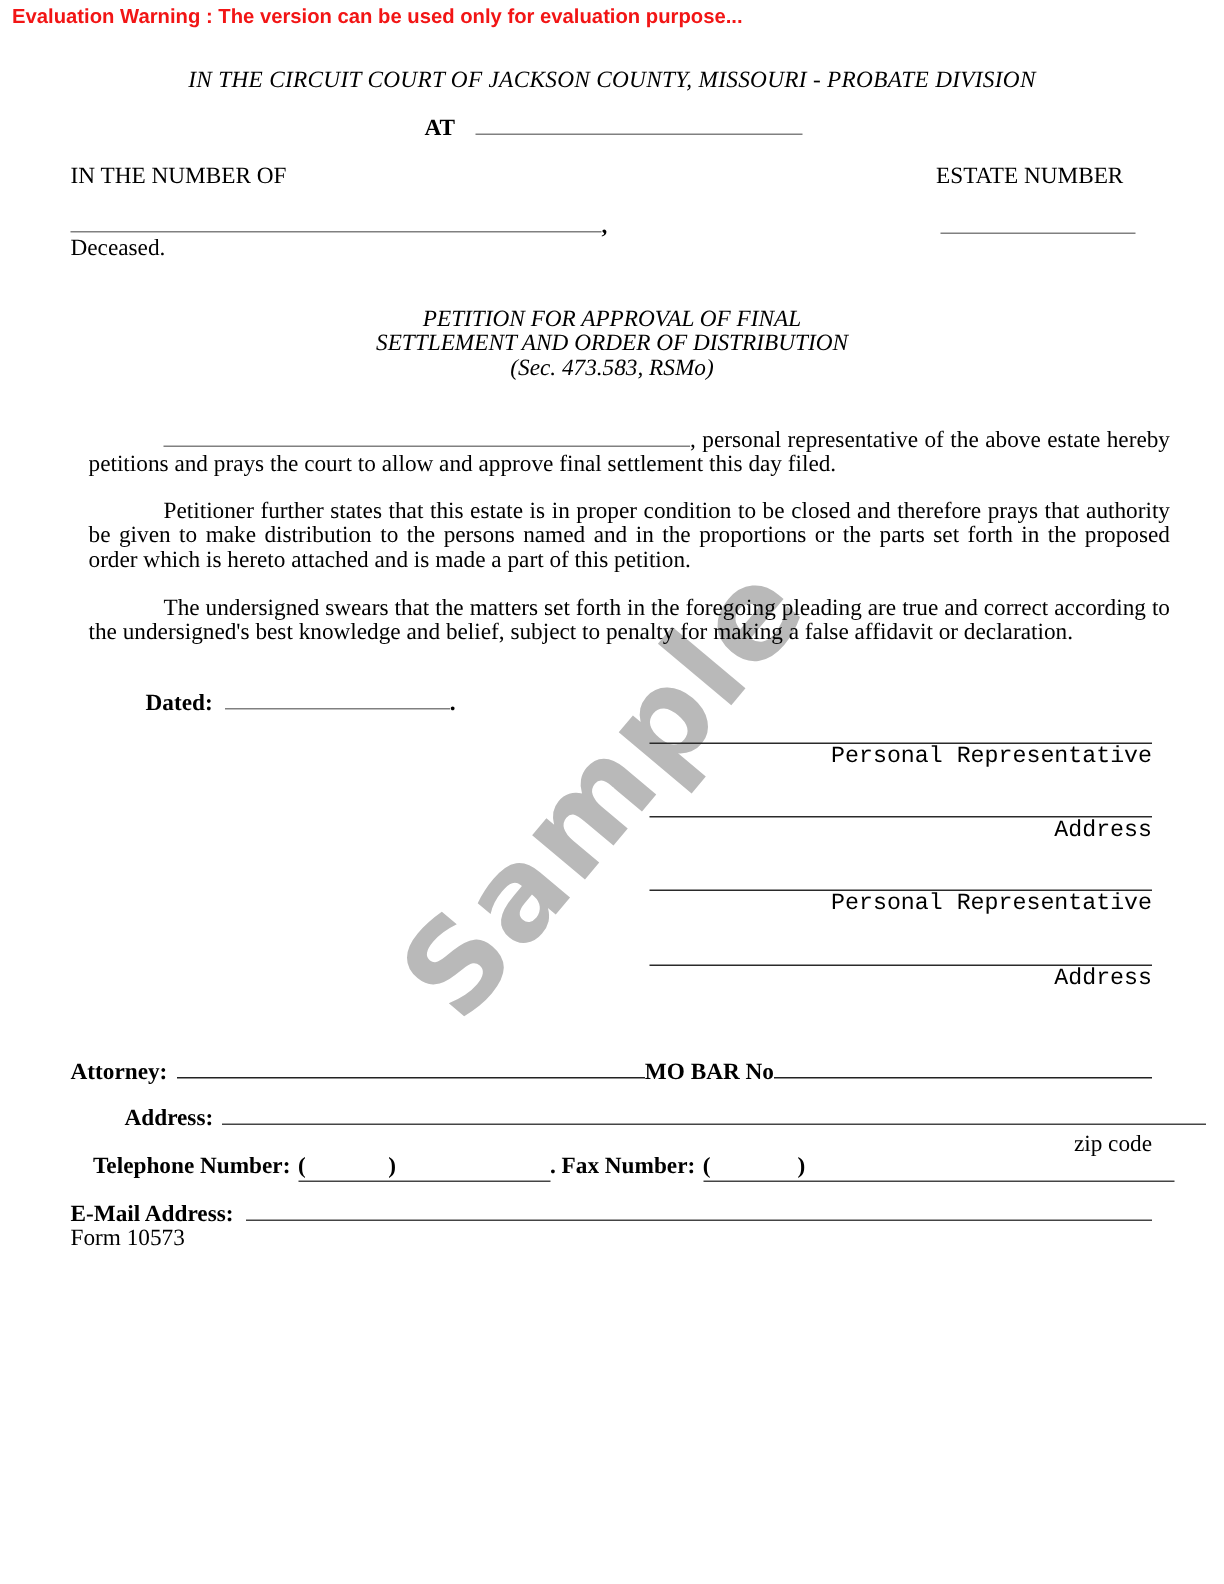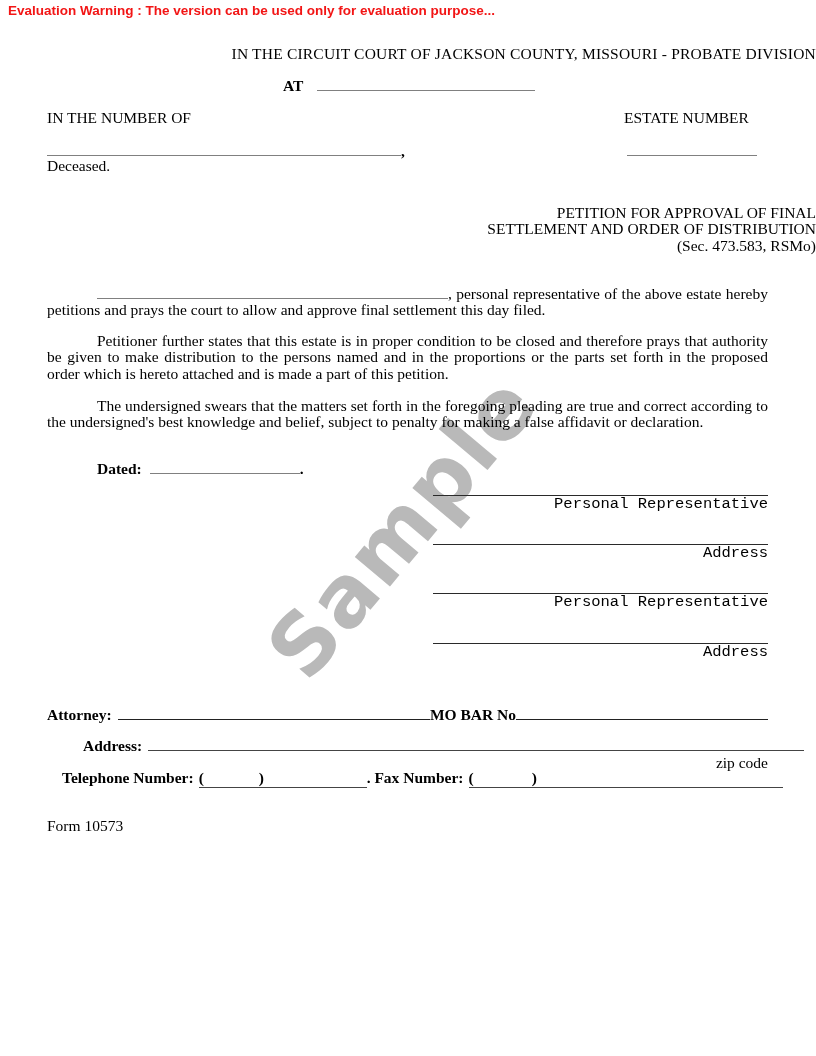--- a/index.html
+++ b/index.html
@@ -7,35 +7,35 @@
     position:relative;
     width:816px;height:1056px;
     margin:0 auto;
     background:#ffffff;
     overflow:hidden;
     font-family:"Liberation Serif", serif;
     font-size:15.5px;
     color:#000;
   }
   .abs{position:absolute;}
-  .center{text-align:right;width:100%;}
+  .center{text-align:center;width:100%;font-style:italic;}
   .serif-caps{letter-spacing:.2px;}
   .warning{
     font-family:"Liberation Sans", sans-serif;
     font-weight:bold;
     font-size:13.5px;
     color:#f21515;
   }
   .row{display:flex;align-items:baseline;font-weight:bold;}
   .blank{display:inline-block;border-bottom:1px solid #808080;}
   .blank.dark{border-bottom-color:#222;}
   .blank.mid{border-bottom-color:#444;}
   .grow{flex:1 1 auto;}
   .hline{position:absolute;border-top:1px solid #808080;height:0;}
-  .para{line-height:16.3px;text-align:justify;}
+  .para{line-height:16.3px;text-align:justify;margin-left:12px;}
   .indent{text-indent:50px;}
   .sig-unit{position:absolute;left:433px;width:335px;border-top:1.4px solid #2a2a2a;font-family:Liberation Mono, monospace;}
   .sig-label{text-align:right;padding-top:1px;line-height:15px;}
   .titleblock{line-height:16.3px;font-weight:normal;}
   .watermark{
     position:absolute;
     left:402px;top:527px;
     transform:translate(-50%,-50%) rotate(-50deg);
     font-family:"DejaVu Sans", sans-serif;
     font-weight:bold;
@@ -120,16 +120,20 @@
 
   <div class="abs" style="right:48px;top:754px;">zip code</div>
 
   <div class="abs row" style="left:47px;top:769px;width:721px;margin-left:15px;">
     <span>Telephone Number:</span>
     <span class="blank mid" style="width:168px;margin-left:5px;"><span>(</span><span class="spacer" style="width:55px;"></span><span>)</span></span>
     <span>. Fax Number:</span>
     <span class="blank mid grow" style="margin-left:5px;"><span>(</span><span class="spacer" style="width:58px;"></span><span>)</span></span>
   </div>
 
+  <div class="abs row" style="left:47px;top:801px;width:721px;">
+    <span>E-Mail Address:</span>
+    <span class="blank mid grow" style="margin-left:8px;"></span>
+  </div>
 
   <div class="abs" style="left:47px;top:817px;">Form 10573</div>
 
 </div>
 
 </body></html>

